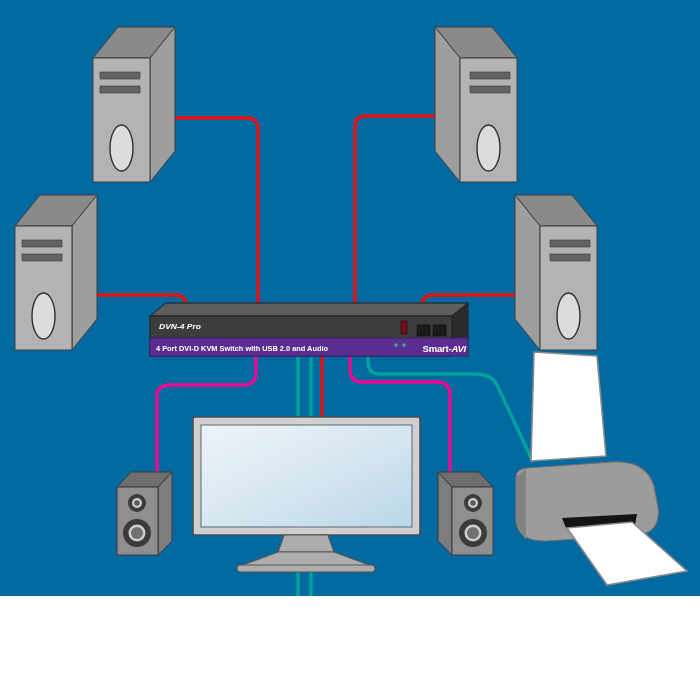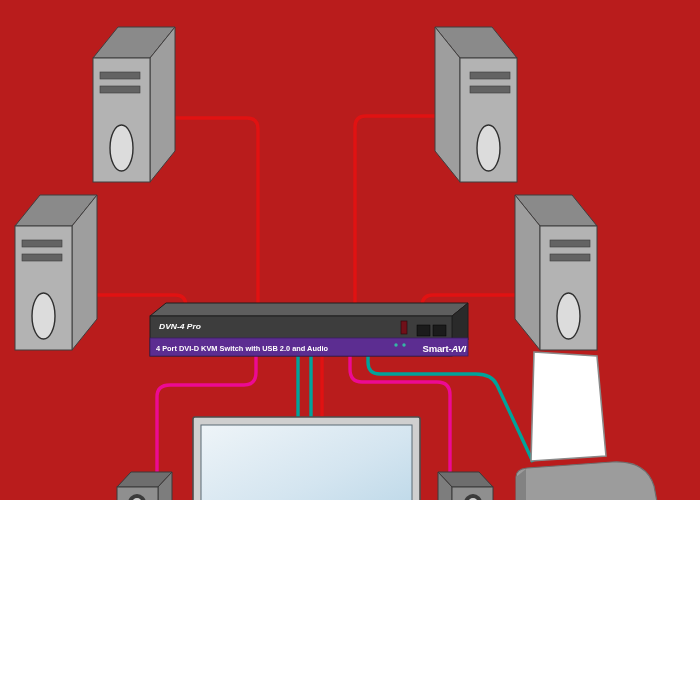--- a/index.html
+++ b/index.html
@@ -1,16 +1,16 @@
 <!DOCTYPE html>
 <html style="--cable-computer: #e11212; --cable-audio: #ec0a93; --cable-usb: #00a39a; --band-purple: #5c2d91; --switch-body: #3d3d3d; --led-red: #701019; --indicator-green: #35b6a5;"><head>
 <meta charset="utf-8">
 <style>
   html,body{margin:0;padding:0;background:#fff;}
-  #stage{position:relative;width:700px;height:500px;background:#b91c1c;overflow:hidden;text-align:right;}
+  #stage{position:relative;width:700px;height:596px;background:#0369a1;overflow:hidden;text-align:right;}
   svg{display:block;}
   svg text{font-family:"Liberation Sans",sans-serif;}
   .cable{fill:none;stroke-width:3.4px;}
   .c-red{stroke:var(--cable-computer,#e11212);}
   .c-pink{stroke:var(--cable-audio,#ec0a93);}
   .c-teal{stroke:var(--cable-usb,#00a39a);}
   .t-front{fill:#b3b3b3;stroke:#3f3f3f;stroke-width:1;}
   .t-top{fill:#8a8a8a;stroke:#3f3f3f;stroke-width:1;}
   .t-side{fill:#9e9e9e;stroke:#3f3f3f;stroke-width:1;}
   .t-slot{fill:#636363;stroke:#3a3a3a;stroke-width:.6;}

